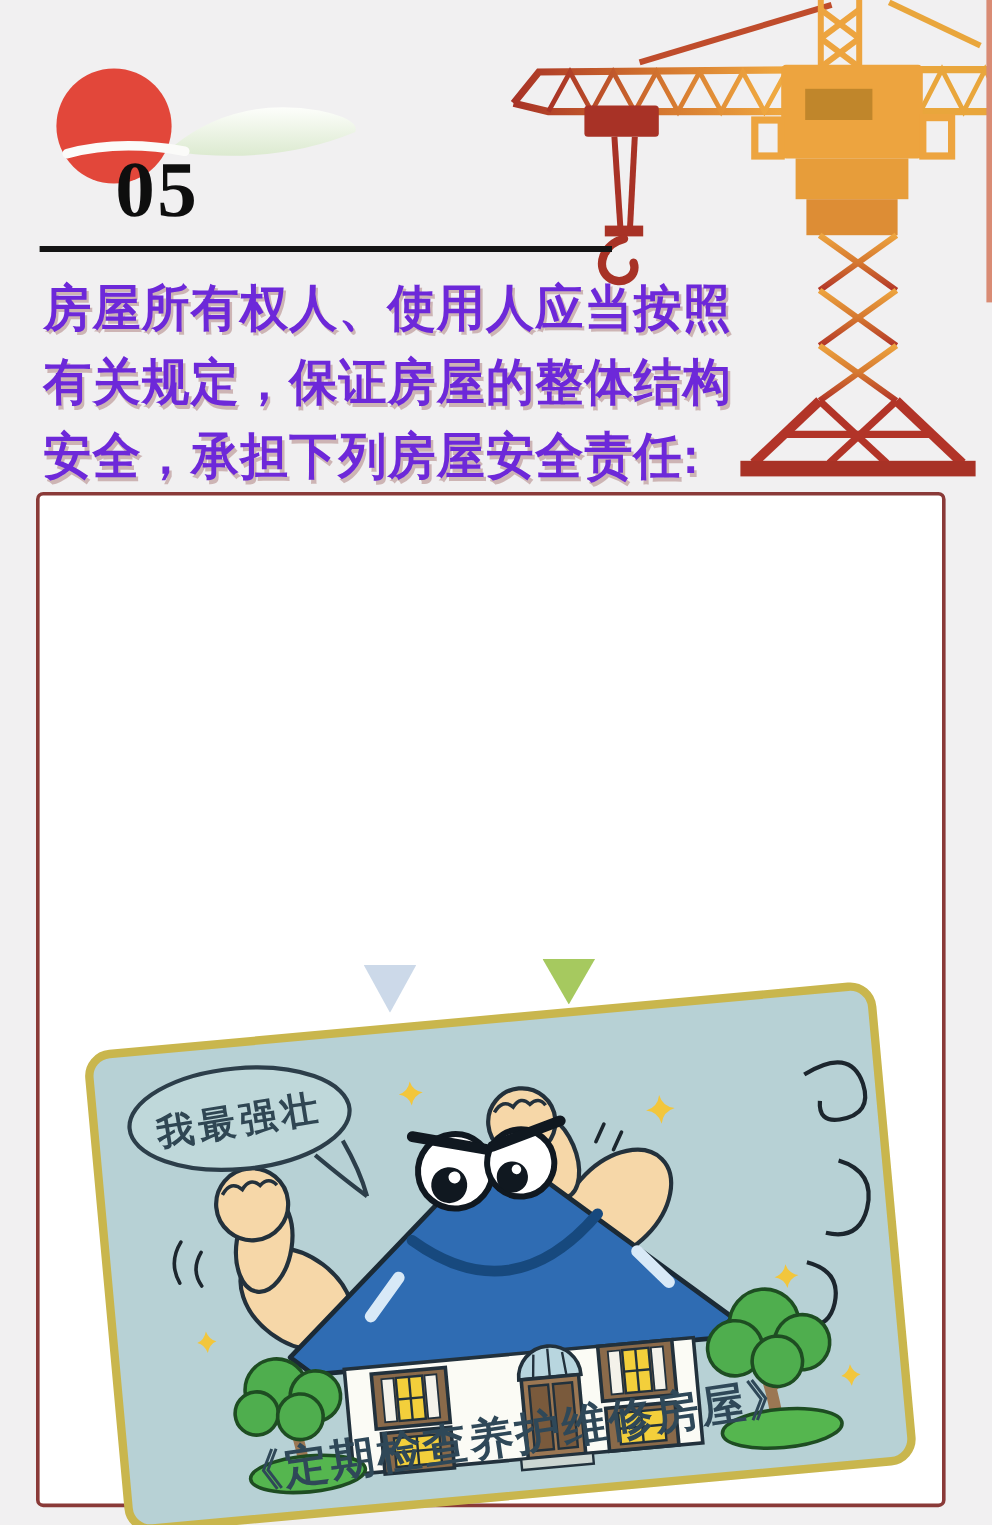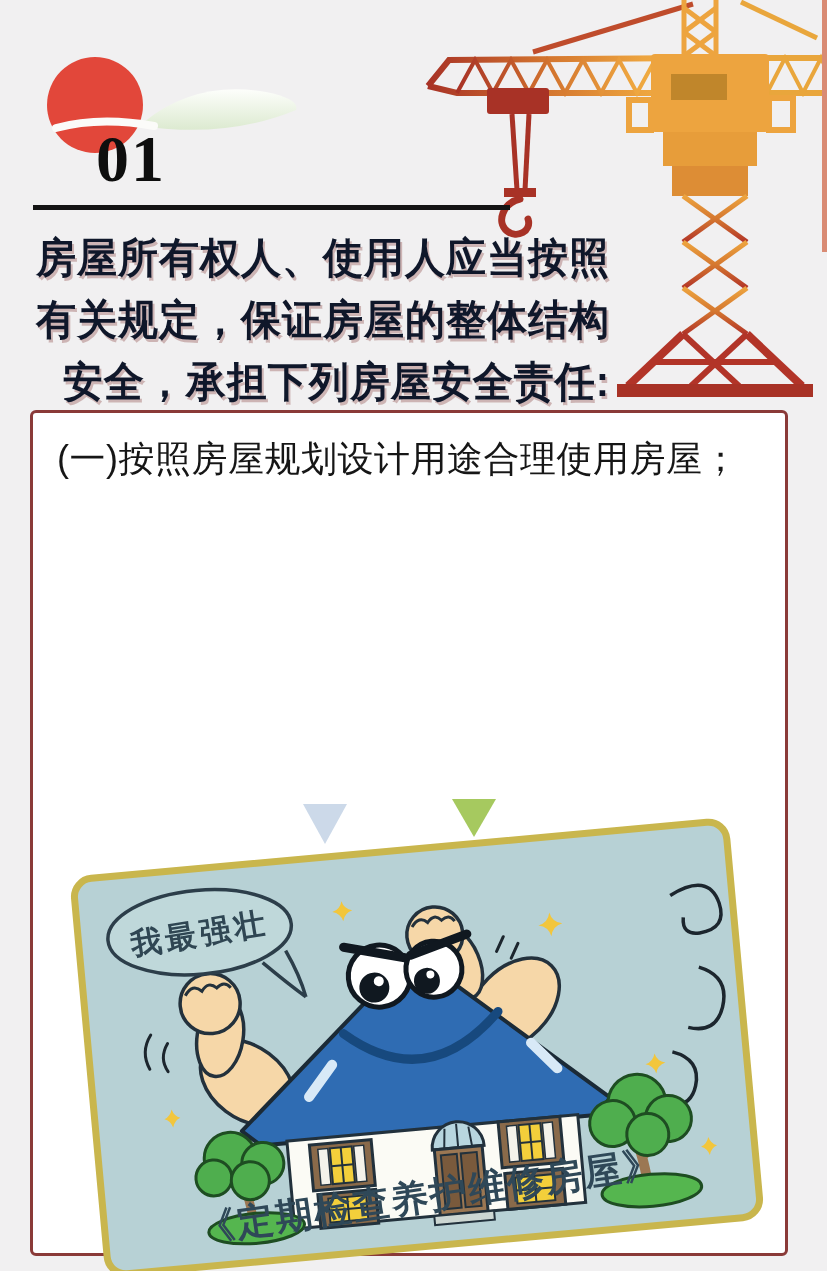--- a/index.html
+++ b/index.html
@@ -17,21 +17,21 @@
   .section-number{
     left:96px;top:126px;font-family:"Liberation Serif","DejaVu Serif",serif;
     font-size:66px;font-weight:bold;color:#0e0e0e;letter-spacing:2px;line-height:1;
   }
   .header-rule{left:33px;top:205px;width:477px;height:5px;background:#141414;}
 
   
   .crane{right:0;top:0;}
 
   
-  .heading{left:36px;top:226px;color:#0f172a;font-weight:bold;z-index:4;text-align:right;}
+  .heading{left:36px;top:226px;color:#6d28d9;font-weight:bold;z-index:4;}
   .heading .hline{
     font-size:40px;line-height:62px;letter-spacing:1px;white-space:nowrap;
     text-shadow:2px 3px 0 rgba(110,25,20,0.28);
     transform:scaleY(1.04);
   }
 
   
   .list-box{
     left:30px;top:410px;width:758px;height:846px;background:#ffffff;
     border:3px solid #8a3a38;border-radius:6px;box-sizing:border-box;
@@ -148,32 +148,31 @@
     <linearGradient id="leafGrad" x1="0" y1="0" x2="0" y2="1">
       <stop offset="0" stop-color="#fdfefb"></stop>
         <stop offset="1" stop-color="#dcead0"></stop>
     </linearGradient>
   </defs>
   <path d="M6,46 Q58,4 128,16 Q162,23 158,34 Q100,58 30,53 Q4,51 6,46 Z" fill="url(#leafGrad)"></path>
 </svg>
 <svg class="abs swoosh-svg" width="110" height="30" viewBox="0 0 110 30">
   <path d="M6,18 Q50,6 104,16" stroke="#fbfbf9" stroke-width="8" fill="none" stroke-linecap="round"></path>
 </svg>
-<div class="abs section-number">01</div>
+<div class="abs section-number">05</div>
 <div class="abs header-rule"></div>
 
 <div class="abs heading">
   <div class="hline">房屋所有权人、使用人应当按照</div>
   <div class="hline">有关规定，保证房屋的整体结构</div>
   <div class="hline">安全，承担下列房屋安全责任:</div>
 </div>
 
 <div class="abs list-box">
   <div class="list">
-    <p>(一)按照房屋规划设计用途合理使用房屋；</p>
   </div>
 </div>
 
 <div class="abs tri tri-blue"></div>
 <div class="abs tri tri-green"></div>
 
 <div class="abs card">
 <svg width="648" height="390" viewBox="0 0 648 390">
 
   <g fill="#f2c63c">

